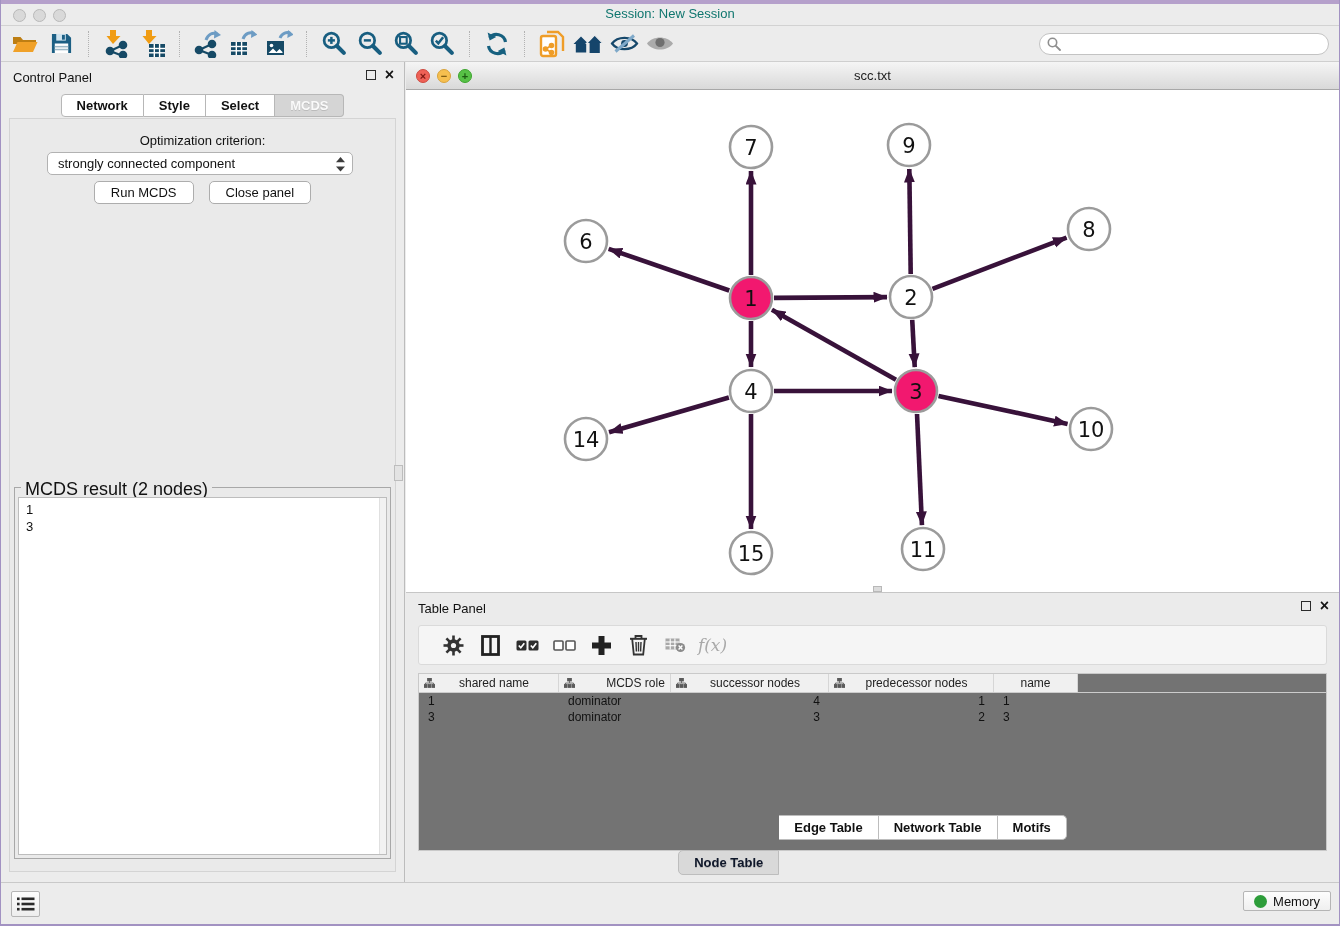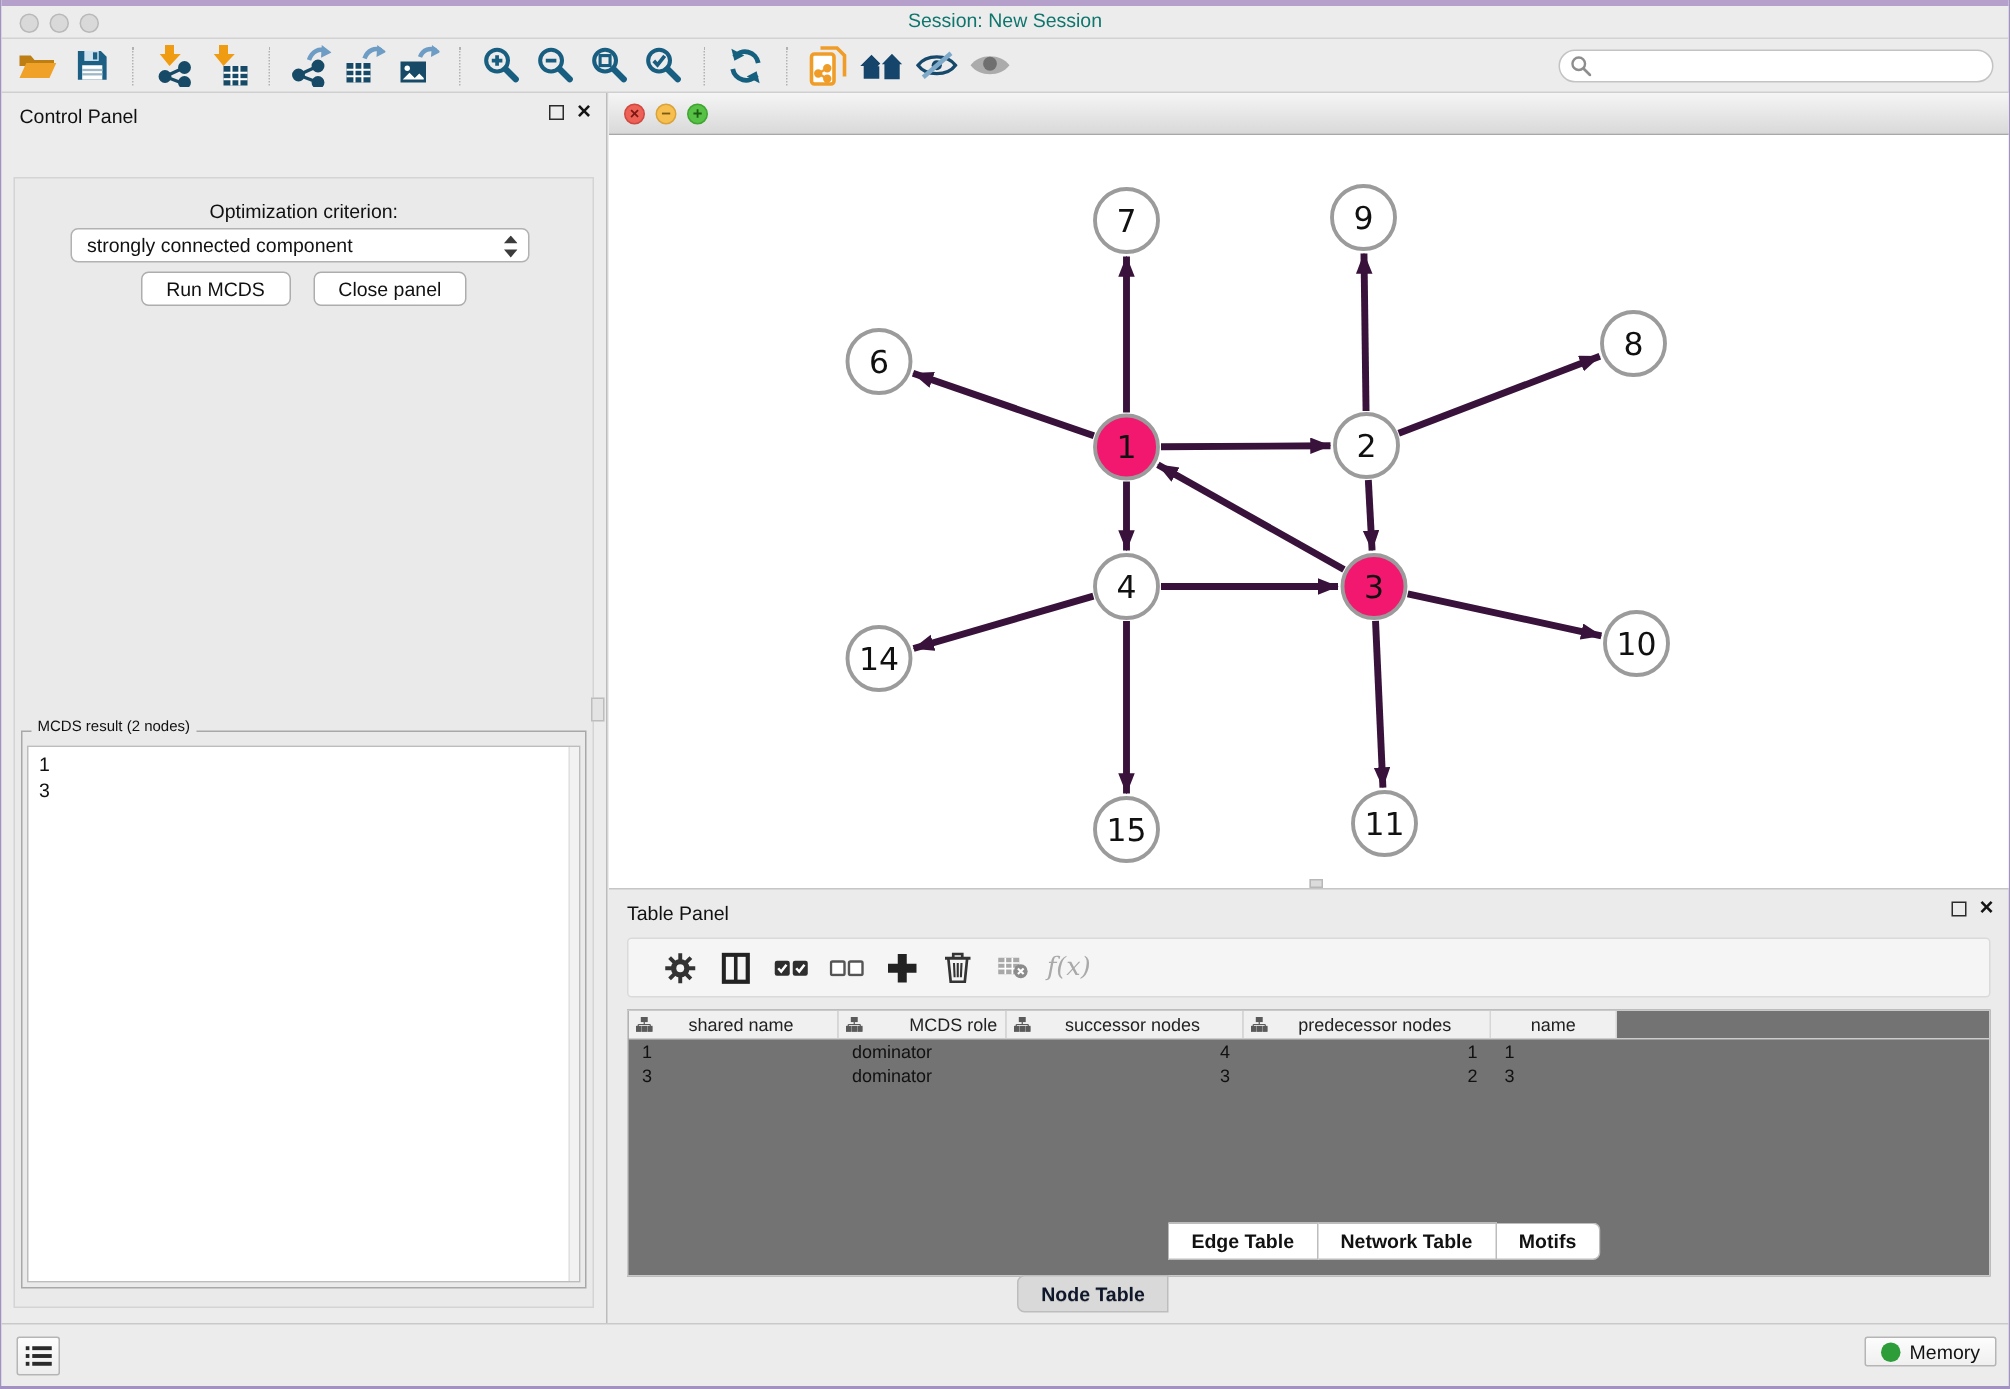--- a/index.html
+++ b/index.html
@@ -42,21 +42,21 @@
   .cp-tab.active { background:#d5d5d5; color:#fafafa; text-shadow:0 1px 0 #bbb; }
   .cp-content { position:absolute; left:8px; right:8px; top:56px; bottom:10px; background:#eaeaea; border:1px solid #d4d4d4; }
   .opt-label { position:absolute; top:14px; left:0; right:0; text-align:center; font-size:13px; color:#111; }
   .opt-select { position:absolute; top:33px; left:37px; right:42px; height:23px; background:#fff; border:1px solid #b2b2b2;
                 border-radius:5px; font-size:13px; color:#111; display:flex; align-items:center; padding:0 10px; }
   .opt-stepper { position:absolute; right:7px; top:4px; }
   .cp-buttons { position:absolute; top:62px; left:0; right:0; display:flex; justify-content:center; gap:15px; }
   .cp-btn { height:23px; padding:0 16px; background:#fff; border:1px solid #adadad; border-radius:5px;
             font-size:13px; color:#111; font-family:"Liberation Sans",sans-serif; }
   .result-group { position:absolute; left:4px; right:4px; top:368px; bottom:12px; border:1px solid #a8a8a8; }
-  .result-legend { position:absolute; top:-9px; left:6px; background:#eaeaea; padding:0 4px; font-size:10px; color:#111; }
+  .result-legend { position:absolute; top:-9px; left:6px; background:#eaeaea; padding:0 4px; font-size:18px; color:#111; }
   .result-box { position:absolute; left:3px; right:3px; top:9px; bottom:3px; background:#fff; border:1px solid #bdbdbd; }
   .result-scroll { position:absolute; right:0; top:0; bottom:0; width:7px; background:#f2f2f2; border-left:1px solid #e0e0e0; }
   .result-lines { padding:3px 7px; font-size:13px; line-height:17px; color:#111; }
   .v-knob { position:absolute; left:393px; top:403px; width:9px; height:16px; background:#e3e3e3; border:1px solid #bdbdbd; }
 
   
   .net-window { position:absolute; left:405px; top:0; right:0; height:530px; background:#fff; }
   .net-titlebar { position:absolute; top:0; left:0; right:0; height:28px;
                   background:linear-gradient(#f5f5f5,#d9d9d9); border-bottom:1px solid #a8a8a8; }
   .traffic-active { position:absolute; left:10px; top:7px; display:flex; gap:7px; }
@@ -274,20 +274,26 @@
 <div class="main">
 
   <div class="control-panel">
     <div class="cp-header">
       <span class="cp-title">Control Panel</span>
       <span class="panel-ctrls">
         <span class="float-box"></span>
         <span class="close-x">×</span>
       </span>
     </div>
+    <div class="cp-tabs" id="cp-tabs">
+        <div class="cp-tab">Network</div>
+        <div class="cp-tab">Style</div>
+        <div class="cp-tab">Select</div>
+        <div class="cp-tab active">MCDS</div>
+      </div>
     <div class="cp-content">
       <div class="opt-label">Optimization criterion:</div>
       <div class="opt-select">
         <span>strongly connected component</span>
         <span class="opt-stepper">
           <svg width="9" height="15" viewBox="0 0 9 15">
             <path d="M4.5 0 L9 5.2 H0 z" fill="#3c3c3c"></path>
             <path d="M0 9.4 H9 L4.5 14.6 z" fill="#3c3c3c"></path>
           </svg>
         </span>
@@ -310,20 +316,21 @@
   </div>
   <div class="v-knob"></div>
 
   <div class="net-window">
     <div class="net-titlebar">
       <div class="traffic-active">
         <span class="tl tl-close">×</span>
         <span class="tl tl-min">−</span>
         <span class="tl tl-zoom">+</span>
       </div>
+      <div class="net-title">scc.txt</div>
     </div>
     <div class="net-canvas" id="net-canvas"><svg width="100%" height="100%" viewBox="0 0 933 500">
           <defs>
             <marker id="arrow" markerUnits="userSpaceOnUse" markerWidth="16" markerHeight="12" refX="13.5" refY="5.5" orient="auto">
               <path d="M0,0 L14,5.5 L0,11 Z" fill="#38123a"></path>
             </marker>
           </defs>
           <line x1="345" y1="184" x2="345" y2="80" stroke="#38123a" stroke-width="4.6" marker-end="url(#arrow)"></line>
           <line x1="323.2606252742353" y1="199.4900341856449" x2="202.68456493123276" y2="157.83648606715315" stroke="#38123a" stroke-width="4.6" marker-end="url(#arrow)"></line>
           <line x1="367.99955079441025" y1="206.85625280753493" x2="481.0004687362675" y2="206.1499970703983" stroke="#38123a" stroke-width="4.6" marker-end="url(#arrow)"></line>

